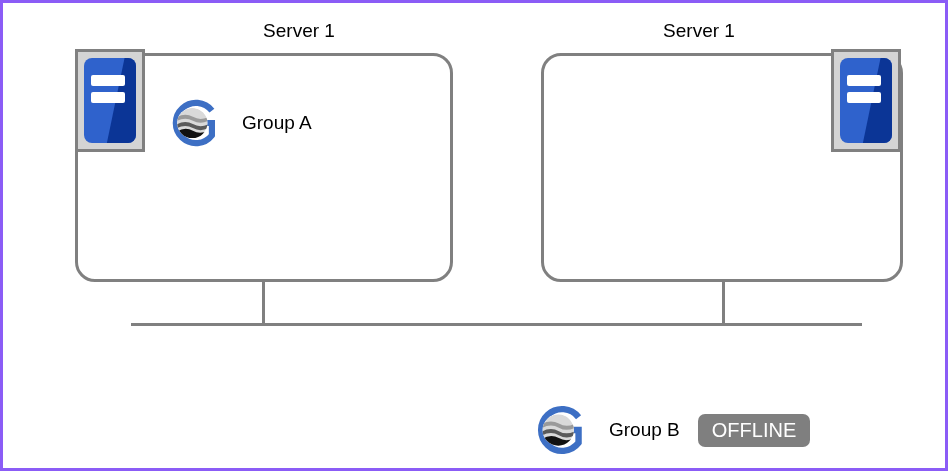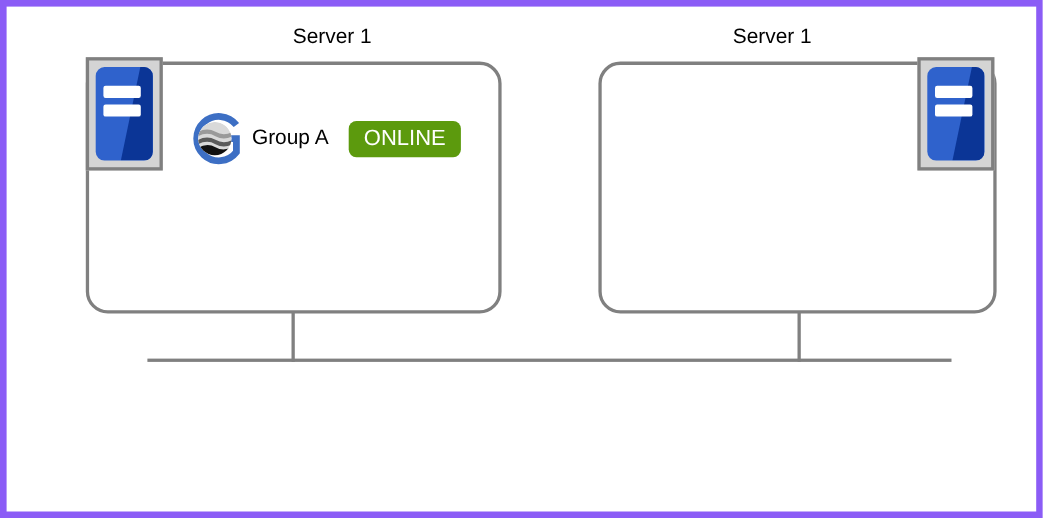--- a/index.html
+++ b/index.html
@@ -9,21 +9,21 @@
     background: #ffffff;
   }
   body {
     font-family: "Liberation Sans", sans-serif;
   }
   #canvas {
     position: relative;
     width: 948px;
     height: 471px;
     background: #ffffff;
-    border: 6px solid #8b5cf6;
+    border: 3px solid #8b5cf6;
     box-sizing: border-box;
     overflow: hidden;
   }
 
   
   .server-title {
     position: absolute;
     font-size: 19px;
     color: #000000;
     font-family: "Liberation Sans", sans-serif;
@@ -102,21 +102,21 @@
     display: block;
   }
   #group-row-b .group-logo {
     width: 58px;
     height: 58px;
   }
 
   .group-label {
     font-size: 19px;
     color: #000000;
-    margin-left: 4px;
+    margin-left: 20px;
     font-family: "Liberation Sans", sans-serif;
   }
 
   .status-badge {
     margin-left: 18px;
     border-radius: 7px;
     color: #ffffff;
     font-size: 20px;
     padding: 6px 14px 7px 14px;
     line-height: 1;
@@ -188,23 +188,44 @@
       <g clip-path="url(#sphereClipA)">
         <circle cx="47" cy="50" r="27" fill="#d9d9d9"></circle>
         <path d="M 18 40 q 16 -9 30 -1 q 14 8 30 -1 l 0 7 q -16 9 -30 1 q -14 -8 -30 1 Z" fill="#9a9a9a"></path>
         <path d="M 18 53 q 16 -9 30 -1 q 14 8 30 -1 l 0 7 q -16 9 -30 1 q -14 -8 -30 1 Z" fill="#5a5a5a"></path>
         <path d="M 18 66 q 16 -10 30 -2 q 14 8 30 -2 l 0 22 l -60 0 Z" fill="#111111"></path>
       </g>
     </svg>
 
     <span class="group-label">Group A</span>
 
-    <span class="status-badge online">ONLINE</span>
-  </div>
-
+  </div>
+
+  <div id="group-row-b" class="group-row">
+
+    <svg class="group-logo" viewBox="0 0 100 100">
+      <defs>
+        <clipPath id="sphereClipB">
+          <circle cx="47" cy="50" r="27"></circle>
+        </clipPath>
+      </defs>
+      <path d="M 82 28 A 36 36 0 1 0 82 72 L 82 50 L 56 50" fill="none" stroke="#3d6fc4" stroke-width="11" stroke-linecap="butt"></path>
+      <circle cx="47" cy="50" r="27" fill="#ffffff"></circle>
+      <g clip-path="url(#sphereClipB)">
+        <circle cx="47" cy="50" r="27" fill="#d9d9d9"></circle>
+        <path d="M 18 40 q 16 -9 30 -1 q 14 8 30 -1 l 0 7 q -16 9 -30 1 q -14 -8 -30 1 Z" fill="#9a9a9a"></path>
+        <path d="M 18 53 q 16 -9 30 -1 q 14 8 30 -1 l 0 7 q -16 9 -30 1 q -14 -8 -30 1 Z" fill="#5a5a5a"></path>
+        <path d="M 18 66 q 16 -10 30 -2 q 14 8 30 -2 l 0 22 l -60 0 Z" fill="#111111"></path>
+      </g>
+    </svg>
+
+    <span class="group-label">Group B</span>
+
+    <span class="status-badge offline">OFFLINE</span>
+  </div>
 
   <div id="vline-1" class="vline"></div>
 
   <div id="vline-2" class="vline"></div>
 
   <div id="bus-line"></div>
 
 </div>
 
 </body></html>

